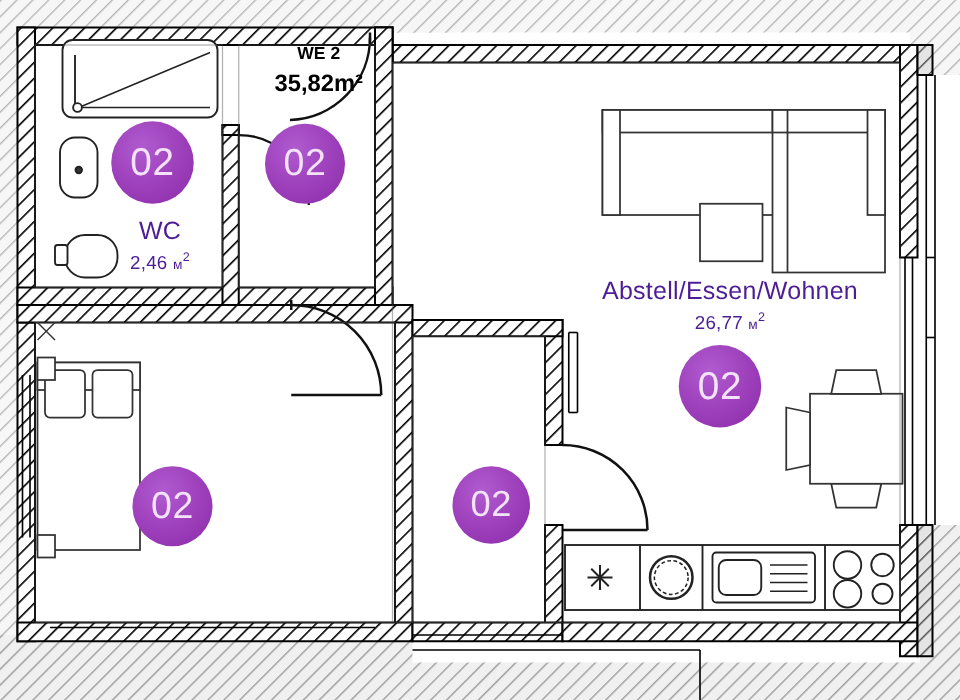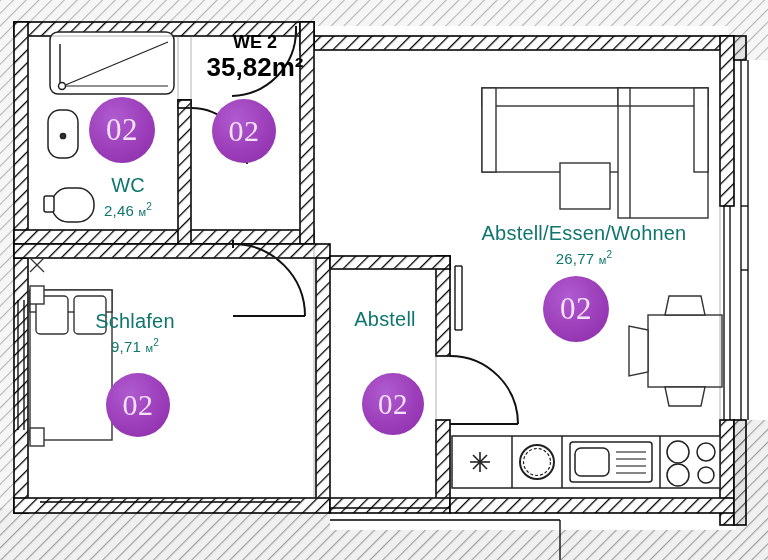--- a/index.html
+++ b/index.html
@@ -14,53 +14,53 @@
     background:#ffffff;
   }
   #plan svg{position:absolute;left:0;top:0;}
 
   
   .badge{
     position:absolute;
     border-radius:50%;
     display:flex;align-items:center;justify-content:center;
     color:#f6e6fb;
-    font-family:Liberation Serif, serif;
+    font-family:Liberation Sans, sans-serif;
     font-weight:400;
     letter-spacing:0.5px;
     box-sizing:border-box;
     user-select:none;
   }
 
   
   .rlabel{
     position:absolute;
     text-align:center;
-    color:#0f766e;
+    color:#4c1d95;
     font-family:"Liberation Sans", sans-serif;
     white-space:nowrap;
     user-select:none;
   }
   .rname{font-size:20px;line-height:23px;letter-spacing:.2px;}
   .rarea{font-size:15px;line-height:19px;letter-spacing:.2px;}
   .rarea .u{font-size:11px;}
   .rarea .sup{font-size:10px;vertical-align:super;}
 
   .title-box{
     position:absolute;
     text-align:center;
     color:#000;
     font-weight:bold;
     font-family:"Liberation Sans", sans-serif;
     line-height:25px;
     white-space:nowrap;
     user-select:none;
   }
-  .title-box .t1{font-size:18px;display:block;}
-  .title-box .t2{font-size:26px;display:block;}
+  .title-box .t1{font-size:14px;display:block;}
+  .title-box .t2{font-size:19px;display:block;}
 </style>
 </head>
 <body>
 
 <div id="plan">
 
   <svg width="768" height="560" viewBox="0 0 768 560">
     <defs>
 
       <pattern id="hatch" width="9" height="9" patternUnits="userSpaceOnUse" patternTransform="rotate(45)">
@@ -282,32 +282,24 @@
 
 
   <div class="rlabel" style="left:444px;top:222px;width:280px;">
     <div class="rname">Abstell/Essen/Wohnen</div>
     <div class="rarea">
       <span>26,77</span>
       <span class="u">м</span><span class="sup">2</span>
     </div>
   </div>
 
-  <div class="rlabel" style="left:75px;top:310px;width:120px;">
-    <div class="rname">Schlafen</div>
-    <div class="rarea">
-      <span>9,71</span>
-      <span class="u">м</span><span class="sup">2</span>
-    </div>
+
+  <div class="rlabel" style="left:330px;top:308px;width:110px;">
   </div>
 
-  <div class="rlabel" style="left:330px;top:308px;width:110px;">
-    <div class="rname">Abstell</div>
-  </div>
-
   <div class="badge" style="left: 89px; top: 97px; width: 66px; height: 66px; font-size: 31px; background: radial-gradient(circle at 38% 32%, rgb(176, 91, 208) 0%, rgb(155, 60, 184) 58%, rgb(138, 44, 170) 100%); color: rgb(243, 226, 250);">02</div>
 
   <div class="badge" style="left: 212px; top: 99px; width: 64px; height: 64px; font-size: 30px; background: radial-gradient(circle at 38% 32%, rgb(176, 91, 208) 0%, rgb(155, 60, 184) 58%, rgb(138, 44, 170) 100%); color: rgb(243, 226, 250);">02</div>
 
   <div class="badge" style="left: 543px; top: 276px; width: 66px; height: 66px; font-size: 31px; background: radial-gradient(circle at 38% 32%, rgb(176, 91, 208) 0%, rgb(155, 60, 184) 58%, rgb(138, 44, 170) 100%); color: rgb(243, 226, 250);">02</div>
 
   <div class="badge" style="left: 106px; top: 373px; width: 64px; height: 64px; font-size: 30px; background: radial-gradient(circle at 38% 32%, rgb(176, 91, 208) 0%, rgb(155, 60, 184) 58%, rgb(138, 44, 170) 100%); color: rgb(243, 226, 250);">02</div>
 
   <div class="badge" style="left: 362px; top: 373px; width: 62px; height: 62px; font-size: 29px; background: radial-gradient(circle at 38% 32%, rgb(176, 91, 208) 0%, rgb(155, 60, 184) 58%, rgb(138, 44, 170) 100%); color: rgb(243, 226, 250);">02</div>
 

